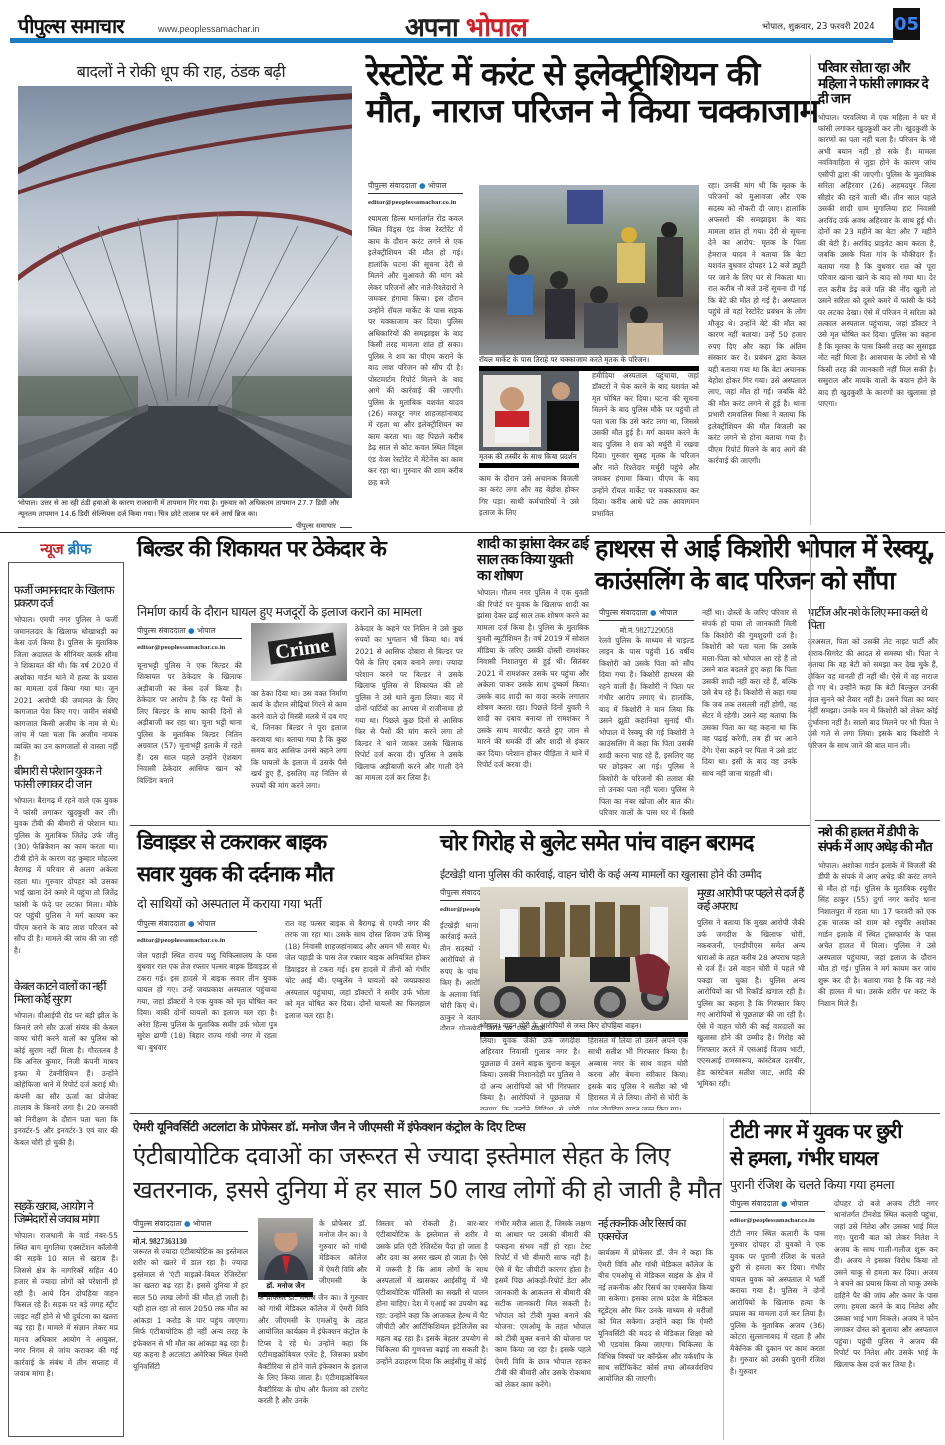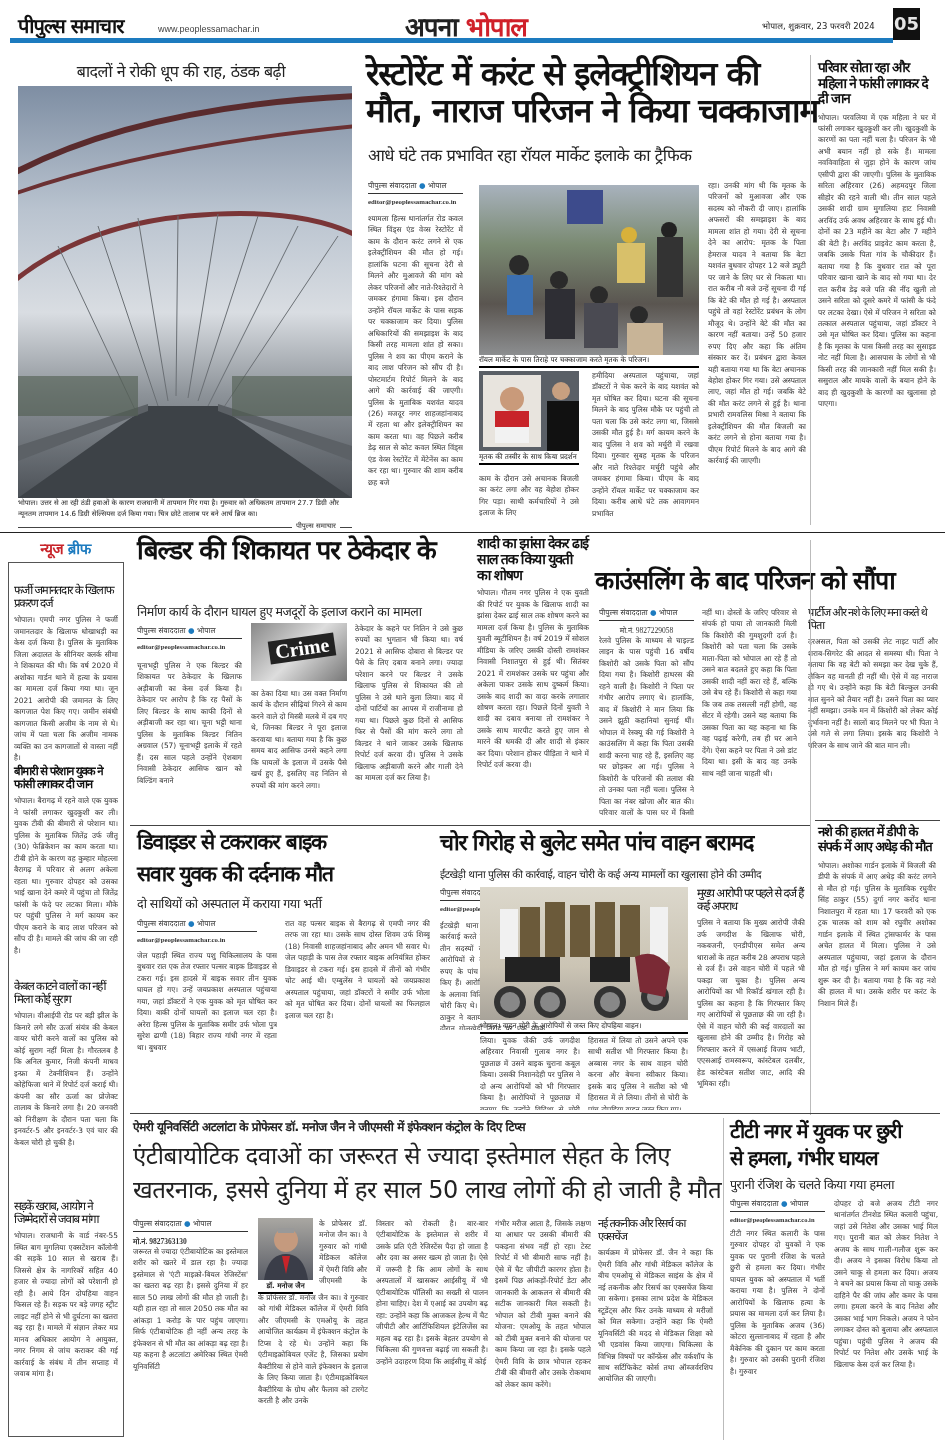--- a/index.html
+++ b/index.html
@@ -4,31 +4,31 @@
 <style>
 *{box-sizing:border-box;margin:0;padding:0}
 body{width:945px;height:1445px;background:#fff;font-family:"DejaVu Serif",serif;color:#222;overflow:hidden;position:relative}
 .abs{position:absolute}
 .hdr{left:0;top:0;width:945px;height:48px}
 .logo{left:18px;top:12px;font-size:20px;font-weight:bold;color:#111;font-family:"DejaVu Sans",sans-serif;letter-spacing:-1px}
 .site{left:158px;top:24px;font-size:9px;color:#444;font-family:"Liberation Sans",sans-serif}
 .section{left:405px;top:8px;font-size:26px;font-weight:bold;font-family:"DejaVu Sans",sans-serif;letter-spacing:-1px}
 .section .red{color:#d0202a}
 .dateline{left:762px;top:20px;font-size:8.5px;color:#222;font-family:"DejaVu Sans",sans-serif}
-.pageno{left:893px;top:8px;width:27px;height:32px;background:#111;color:#e5e5e5;font-size:18px;font-weight:bold;text-align:center;line-height:32px;font-family:"DejaVu Sans",sans-serif}
+.pageno{left:893px;top:8px;width:27px;height:32px;background:#111;color:#3b82f6;font-size:18px;font-weight:bold;text-align:center;line-height:32px;font-family:"DejaVu Sans",sans-serif}
 .blueline{left:10px;top:38px;width:883px;height:5px;background:#1d7bbf}
 .kicker{font-family:"DejaVu Sans",sans-serif;font-weight:bold;letter-spacing:-.5px}
 .hl2{font-family:"DejaVu Sans",sans-serif;font-weight:bold;letter-spacing:-1.2px;line-height:1.15;color:#111}
 .deck{font-family:"DejaVu Sans",sans-serif;color:#222;letter-spacing:-.5px}
 .by{font-family:"DejaVu Sans",sans-serif;font-size:7.5px;color:#333;border-bottom:1px solid #333;padding-bottom:3px}
 .by .dot{color:#1d7bbf}
 .email{font-family:"Liberation Serif",serif;font-size:7.5px;color:#333;font-weight:bold}
 .body{font-family:"DejaVu Sans",sans-serif;font-size:7.4px;line-height:1.55;color:#333;text-align:justify}
 .photo{overflow:hidden}
-.cap{font-family:"DejaVu Sans",sans-serif;font-size:7.2px;color:#222;border-bottom:2px solid #000000;line-height:1.5}
+.cap{font-family:"DejaVu Sans",sans-serif;font-size:7.2px;color:#222;border-bottom:5px solid #000000;line-height:1.5}
 .vrule{width:1px;background:#444}
 .hrule{height:1px;background:#444}
 .box{border:1px solid #555}
 </style>
 </head>
 <body>
 
 <div class="abs hdr">
   <div class="abs logo"><span>पीपुल्स समाचार</span></div>
   <div class="abs site">www.peoplessamachar.in</div>
@@ -63,21 +63,20 @@
     </svg>
   </div>
   <div class="abs cap" style="left:18px;top:450px;width:334px;font-size:7px;border:none">भोपाल। उत्तर से आ रही ठंडी हवाओं के कारण राजधानी में तापमान गिर गया है। गुरुवार को अधिकतम तापमान 27.7 डिग्री और न्यूनतम तापमान 14.6 डिग्री सेल्सियस दर्ज किया गया। चित्र छोटे तालाब पर बने आर्च ब्रिज का।</div>
 </div>
 <div class="abs" style="left:18px;top:527px;width:334px;height:1px;background:#444"></div>
 <div class="abs" style="left:292px;top:521px;font-size:7px;background:#fff;padding:0 4px;font-family:'DejaVu Sans',sans-serif">पीपुल्स समाचार</div>
 
 <div class="abs" style="left:362px;top:55px;width:445px;height:475px">
   <div class="abs hl2" style="left:4px;top:0;width:440px;font-size:33px;white-space:nowrap">रेस्टोरेंट में करंट से इलेक्ट्रीशियन की</div>
   <div class="abs hl2" style="left:4px;top:37px;width:440px;font-size:33px;white-space:nowrap">मौत, नाराज परिजन ने किया चक्काजाम</div>
-  <div class="abs deck" style="left:6px;top:88px;width:440px;font-size:16.5px;white-space:nowrap">आधे घंटे तक प्रभावित रहा रॉयल मार्केट इलाके का ट्रैफिक</div>
 
   <div class="abs" style="left:6px;top:125px;width:95px">
     <div class="by"><span>पीपुल्स संवाददाता</span> <span class="dot">●</span> <span>भोपाल</span></div>
     <div class="email" style="margin-top:4px;font-size:6.8px">editor@peoplessamachar.co.in</div>
     <div class="body" style="margin-top:8px;height:325px;overflow:hidden">श्यामला हिल्स थानांतर्गत रोड कवल स्थित विंड्स एंड वेव्स रेस्टोरेंट में काम के दौरान करंट लगने से एक इलेक्ट्रीशियन की मौत हो गई। हालांकि घटना की सूचना देरी से मिलने और मुआवजे की मांग को लेकर परिजनों और नाते-रिश्तेदारों ने जमकर हंगामा किया। इस दौरान उन्होंने रॉयल मार्केट के पास सड़क पर चक्काजाम कर दिया। पुलिस अधिकारियों की समझाइश के बाद किसी तरह मामला शांत हो सका। पुलिस ने शव का पीएम कराने के बाद लाश परिजन को सौंप दी है। पोस्टमार्टम रिपोर्ट मिलने के बाद आगे की कार्रवाई की जाएगी। पुलिस के मुताबिक यशवंत यादव (26) मजदूर नगर शाहजहांनाबाद में रहता था और इलेक्ट्रीशियन का काम करता था। वह पिछले करीब डेढ़ साल से कोट कवल स्थित विंड्स एंड वेव्स रेस्टोरेंट में मेंटेनेंस का काम कर रहा था। गुरुवार की शाम करीब छह बजे</div>
   </div>
 
   <div class="abs photo" style="left:117px;top:130px;width:220px;height:170px;background:linear-gradient(180deg,#a8b2bd 0%,#7a8a72 35%,#5a5550 70%,#8c8e90 100%)">
     <svg width="220" height="170">
       <rect x="88" y="5" width="36" height="34" fill="#3d4b8c"></rect>
@@ -124,53 +123,54 @@
 
 <div class="abs" style="left:8px;top:538px;width:115px;height:895px">
   <div class="kicker" style="text-align:center;font-size:15px;color:#c8242a"><span>न्यूज </span><span style="color:#1d7bbf">ब्रीफ</span></div>
 </div>
 <div class="abs box" style="left:8px;top:562px;width:116px;height:875px"></div>
 <div class="abs" style="left:14px;top:584px;width:104px">
   <div class="hl2" style="font-size:11.5px;font-weight:normal">फर्जी जमानतदार के खिलाफ प्रकरण दर्ज</div>
   <div class="body" style="margin-top:4px;height:180px;overflow:hidden">भोपाल। एमपी नगर पुलिस ने फर्जी जमानतदार के खिलाफ धोखाधड़ी का केस दर्ज किया है। पुलिस के मुताबिक जिला अदालत के सीनियर क्लर्क सीमा ने शिकायत की थी। कि वर्ष 2020 में अशोका गार्डन थाने में हत्या के प्रयास का मामला दर्ज किया गया था। जून 2021 आरोपी की जमानत के लिए कागजात पेश किए गए। जमीन संबंधी कागजात किसी अजीम के नाम से थे। जांच में पता चला कि अजीम नामक व्यक्ति का उन कागजातों से वास्ता नहीं है।</div>
 </div>
 <div class="abs" style="left:14px;top:765px;width:104px">
-  <div class="hl2" style="font-size:11.5px;font-weight:bold">बीमारी से परेशान युवक ने फांसी लगाकर दी जान</div>
+  <div class="hl2" style="font-size:11.5px;font-weight:normal">बीमारी से परेशान युवक ने फांसी लगाकर दी जान</div>
   <div class="body" style="margin-top:4px;height:180px;overflow:hidden">भोपाल। बैरागढ़ में रहने वाले एक युवक ने फांसी लगाकर खुदकुशी कर ली। युवक टीबी की बीमारी से परेशान था। पुलिस के मुताबिक जितेंद्र उर्फ जीतू (30) फेब्रिकेशन का काम करता था। टीबी होने के कारण वह कुम्हार मोहल्ला बैरागढ़ में परिवार से अलग अकेला रहता था। गुरुवार दोपहर को उसका भाई खाना देने कमरे में पहुंचा तो जितेंद्र फांसी के फंदे पर लटका मिला। मौके पर पहुंची पुलिस ने मर्ग कायम कर पीएम कराने के बाद लाश परिजन को सौंप दी है। मामले की जांच की जा रही है।</div>
 </div>
 <div class="abs" style="left:14px;top:980px;width:104px">
   <div class="hl2" style="font-size:11.5px;font-weight:normal">केबल काटने वालों का नहीं मिला कोई सुराग</div>
   <div class="body" style="margin-top:4px;height:170px;overflow:hidden">भोपाल। वीआईपी रोड पर बड़ी झील के किनारे लगे सौर ऊर्जा संयंत्र की केबल वायर चोरी करने वालों का पुलिस को कोई सुराग नहीं मिला है। गौरतलब है कि अनिल कुमार, निजी कंपनी माधव इन्फ्रा में टेक्नीशियन हैं। उन्होंने कोहेफिजा थाने में रिपोर्ट दर्ज कराई थी। कंपनी का सौर ऊर्जा का प्रोजेक्ट तालाब के किनारे लगा है। 20 जनवरी को निरीक्षण के दौरान पता चला कि इनवर्टर-5 और इनवर्टर-3 एवं चार की केबल चोरी हो चुकी है।</div>
 </div>
 <div class="abs" style="left:14px;top:1200px;width:104px">
   <div class="hl2" style="font-size:11.5px;font-weight:normal">सड़कें खराब, आयोग ने जिम्मेदारों से जवाब मांगा</div>
   <div class="body" style="margin-top:4px;height:200px;overflow:hidden">भोपाल। राजधानी के वार्ड नंबर-55 स्थित बाग मुगलिया एक्सटेंशन कॉलोनी की सड़कें 10 साल से खराब हैं। जिससे क्षेत्र के नागरिकों सहित 40 हजार से ज्यादा लोगों को परेशानी हो रही है। आये दिन दोपहिया वाहन फिसल रहे हैं। सड़क पर बड़े जगह स्ट्रीट लाइट नहीं होने से भी दुर्घटना का खतरा बढ़ रहा है। मामले में संज्ञान लेकर मप्र मानव अधिकार आयोग ने आयुक्त, नगर निगम से जांच कराकर की गई कार्रवाई के संबंध में तीन सप्ताह में जवाब मांगा है।</div>
 </div>
 
 <div class="abs" style="left:133px;top:530px;width:335px;height:290px">
-  <div class="abs hl2" style="left:4px;top:6px;font-size:26px;white-space:nowrap">बिल्डर की शिकायत पर ठेकेदार के</div>
+  <div class="abs hl2" style="left:4px;top:6px;font-size:22px;white-space:nowrap">बिल्डर की शिकायत पर ठेकेदार के</div>
   <div class="abs deck" style="left:4px;top:73px;font-size:12.5px;white-space:nowrap">निर्माण कार्य के दौरान घायल हुए मजदूरों के इलाज कराने का मामला</div>
   <div class="abs" style="left:4px;top:95px;width:105px">
     <div class="by"><span>पीपुल्स संवाददाता</span> <span class="dot">●</span> <span>भोपाल</span></div>
     <div class="email" style="margin-top:4px;font-size:6.8px">editor@peoplessamachar.co.in</div>
   </div>
   <div class="abs body" style="left:4px;top:130px;width:105px;height:160px;overflow:hidden">चूनाभट्टी पुलिस ने एक बिल्डर की शिकायत पर ठेकेदार के खिलाफ अड़ीबाजी का केस दर्ज किया है। ठेकेदार पर आरोप है कि रह पैसों के लिए बिल्डर के साथ काफी दिनों से अड़ीबाजी कर रहा था। चूना भट्टी थाना पुलिस के मुताबिक बिल्डर नितिन अग्रवाल (57) चूनाभट्टी इलाके में रहते हैं। दस साल पहले उन्होंने ऐशबाग निवासी ठेकेदार आसिफ खान को बिल्डिंग बनाने</div>
   <div class="abs photo" style="left:118px;top:93px;width:96px;height:58px;background:linear-gradient(135deg,#888,#ddd,#777)">
     <div style="position:absolute;left:18px;top:14px;background:#222;color:#fff;font-family:'Liberation Serif',serif;font-size:20px;font-weight:bold;padding:0 6px;transform:rotate(-8deg)">Crime</div>
   </div>
   <div class="abs body" style="left:118px;top:158px;width:96px;height:130px;overflow:hidden">का ठेका दिया था। उस वक्त निर्माण कार्य के दौरान सीढ़ियां गिरने से काम करने वाले दो मिस्त्री मलबे में दब गए थे, जिनका बिल्डर ने पूरा इलाज करवाया था। बताया गया है कि कुछ समय बाद आसिफ उनसे कहने लगा कि घायलों के इलाज में उसके पैसे खर्च हुए हैं, इसलिए वह नितिन से रुपयों की मांग करने लगा।</div>
   <div class="abs body" style="left:222px;top:93px;width:108px;height:195px;overflow:hidden">ठेकेदार के कहने पर नितिन ने उसे कुछ रुपयों का भुगतान भी किया था। वर्ष 2021 से आसिफ दोबारा से बिल्डर पर पैसे के लिए दबाव बनाने लगा। ज्यादा परेशान करने पर बिल्डर ने उसके खिलाफ पुलिस से शिकायत की तो पुलिस ने उसे थाने बुला लिया। बाद में दोनों पार्टियों का आपस में राजीनामा हो गया था। पिछले कुछ दिनों से आसिफ फिर से पैसों की मांग करने लगा तो बिल्डर ने थाने जाकर उसके खिलाफ रिपोर्ट दर्ज करवा दी। पुलिस ने उसके खिलाफ अड़ीबाजी करने और गाली देने का मामला दर्ज कर लिया है।</div>
 </div>
 
 <div class="abs" style="left:477px;top:535px;width:112px;height:285px">
   <div class="hl2" style="font-size:14px">शादी का झांसा देकर ढाई साल तक किया युवती का शोषण</div>
   <div class="body" style="margin-top:4px;height:210px;overflow:hidden">भोपाल। गौतम नगर पुलिस ने एक युवती की रिपोर्ट पर युवक के खिलाफ शादी का झांसा देकर ढाई साल तक शोषण करने का मामला दर्ज किया है। पुलिस के मुताबिक युवती ब्यूटीशियन है। वर्ष 2019 में सोशल मीडिया के जरिए उसकी दोस्ती रामशंकर निवासी निशातपुरा से हुई थी। सितंबर 2021 में रामशंकर उसके घर पहुंचा और अकेला पाकर उसके साथ दुष्कर्म किया। उसके बाद शादी का वादा करके लगातार शोषण करता रहा। पिछले दिनों युवती ने शादी का दबाव बनाया तो रामशंकर ने उसके साथ मारपीट करते हुए जान से मारने की धमकी दी और शादी से इंकार कर दिया। परेशान होकर पीड़िता ने थाने में रिपोर्ट दर्ज करवा दी।</div>
 </div>
 
 <div class="abs" style="left:595px;top:535px;width:345px;height:285px">
+  <div class="abs hl2" style="left:0;top:0;font-size:25px;white-space:nowrap">हाथरस से आई किशोरी भोपाल में रेस्क्यू,</div>
   <div class="abs hl2" style="left:0;top:32px;font-size:25px;white-space:nowrap">काउंसलिंग के बाद परिजन को सौंपा</div>
   <div class="abs" style="left:4px;top:72px;width:95px">
     <div class="by"><span>पीपुल्स संवाददाता</span> <span class="dot">●</span> <span>भोपाल</span></div>
     <div class="email" style="margin-top:4px;font-weight:normal;text-align:center">मो.नं. 9827229058</div>
   </div>
   <div class="abs body" style="left:4px;top:100px;width:95px;height:185px;overflow:hidden">रेलवे पुलिस के माध्यम से चाइल्ड लाइन के पास पहुंची 16 वर्षीय किशोरी को उसके पिता को सौंप दिया गया है। किशोरी हाथरस की रहने वाली है। किशोरी ने पिता पर गंभीर आरोप लगाए थे। हालांकि, बाद में किशोरी ने मान लिया कि उसने झूठी कहानियां सुनाई थीं। भोपाल में रेस्क्यू की गई किशोरी ने काउंसलिंग में कहा कि पिता उसकी शादी करना चाह रहे हैं, इसलिए वह घर छोड़कर आ गई। पुलिस ने किशोरी के परिजनों की तलाश की तो उनका पता नहीं चला। पुलिस ने पिता का नंबर खोजा और बात की। परिवार वालों के पास घर में किसी का नंबर</div>
   <div class="abs body" style="left:107px;top:72px;width:95px;height:213px;overflow:hidden">नहीं था। दोस्तों के जरिए परिवार से संपर्क हो पाया तो जानकारी मिली कि किशोरी की गुमशुदगी दर्ज है। किशोरी को पता चला कि उसके माता-पिता को भोपाल आ रहे हैं तो उसने बात बदलते हुए कहा कि पिता उसकी शादी नहीं करा रहे हैं, बल्कि उसे बेच रहे हैं। किशोरी से कहा गया कि जब तक तसल्ली नहीं होगी, वह सेंटर में रहेगी। उसने यह बताया कि उसका पिता का यह कहना था कि वह पढ़ाई करेगी, तब ही घर आने देंगे। ऐसा कहने पर पिता ने उसे डांट दिया था। इसी के बाद वह उनके साथ नहीं जाना चाहती थी।</div>
   <div class="abs" style="left:213px;top:72px;width:130px">
     <div class="hl2" style="font-size:11px;font-weight:normal">पार्टीज और नशे के लिए मना करते थे पिता</div>
     <div class="body" style="margin-top:4px;height:170px;overflow:hidden">दरअसल, पिता को उसकी लेट नाइट पार्टी और शराब-सिगरेट की आदत से समस्या थी। पिता ने बताया कि वह बेटी को समझा कर देख चुके हैं, लेकिन वह मानती ही नहीं थी। ऐसे में वह नाराज हो गए थे। उन्होंने कहा कि बेटी बिल्कुल उनकी बात सुनने को तैयार नहीं है। उसने पिता का प्यार नहीं समझा। उनके मन में किशोरी को लेकर कोई दुर्भावना नहीं है। सालों बाद मिलने पर भी पिता ने उसे गले से लगा लिया। इसके बाद किशोरी ने परिजन के साथ जाने की बात मान ली।</div>

